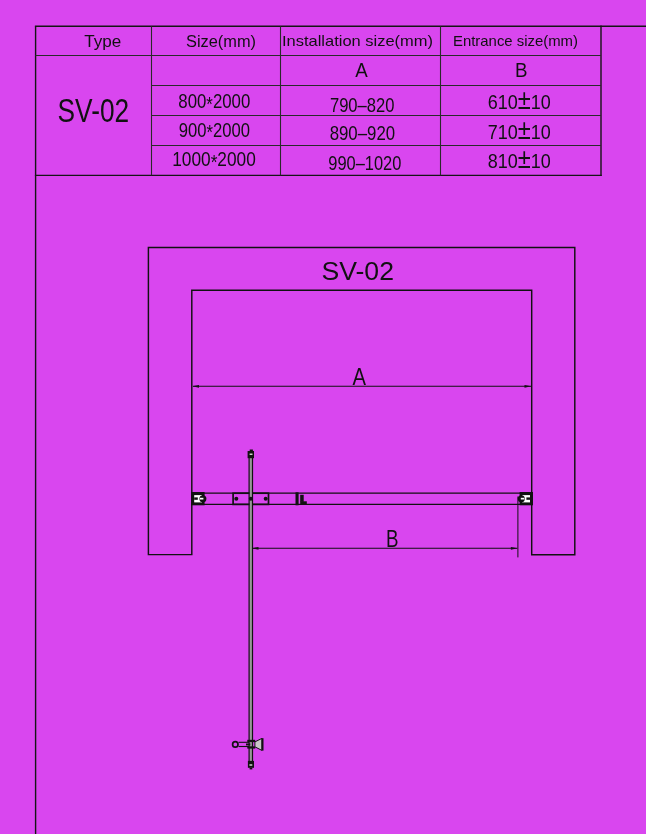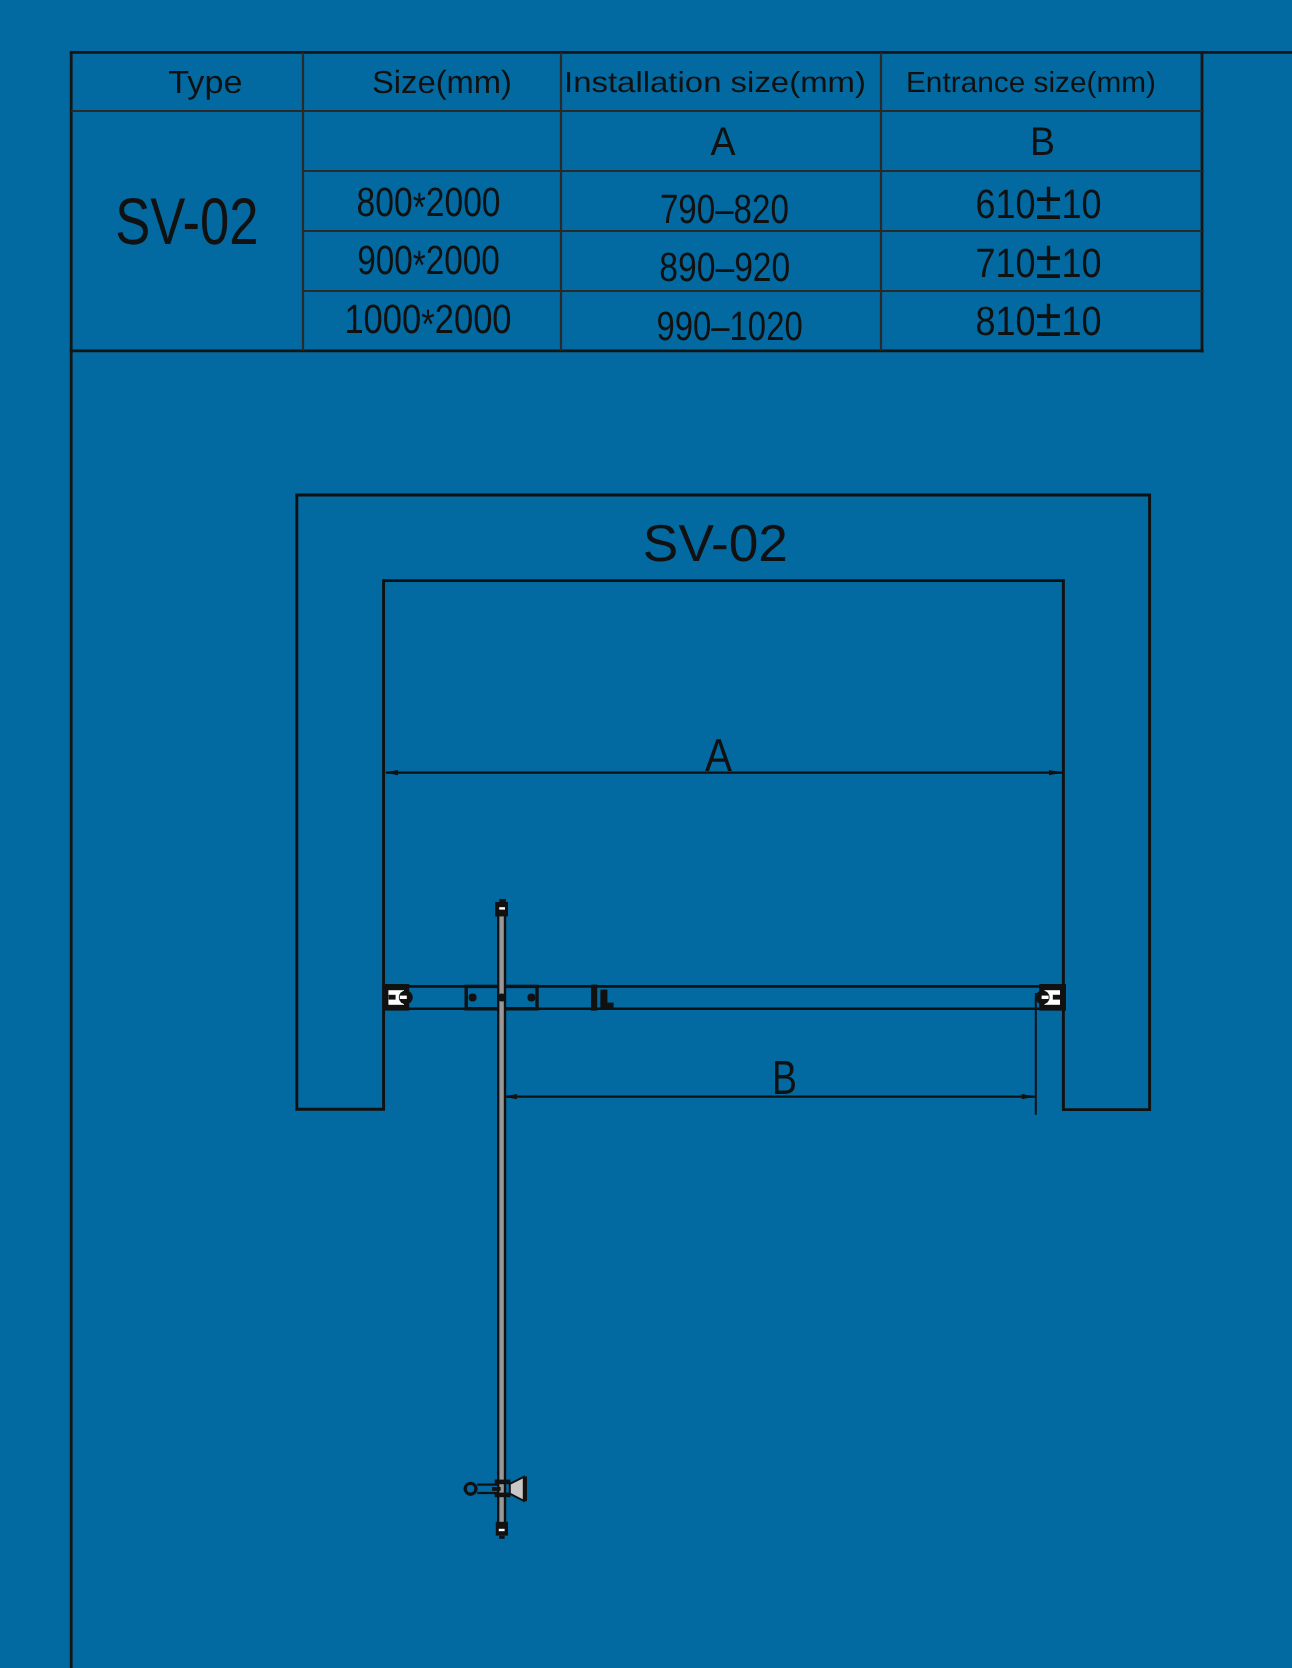--- a/index.html
+++ b/index.html
@@ -1,16 +1,16 @@
 <!DOCTYPE html>
 <html><head>
 <meta charset="utf-8">
 <style>
   html,body{margin:0;padding:0;background:#ffffff;}
-  #page{position:relative;width:646px;height:834px;background:#0369a1;overflow:hidden;}
+  #page{position:relative;width:646px;height:834px;background:#d946ef;overflow:hidden;}
   svg{position:absolute;left:0;top:0;}
   text{font-family:"Liberation Sans",sans-serif;fill:#111;}
 </style>
 </head>
 <body>
 <div id="page">
 <svg width="646" height="834" viewBox="0 0 646 834">
 
 <line x1="35.6" y1="26.2" x2="35.6" y2="834" stroke="#151515" stroke-width="1.4"></line>
 

